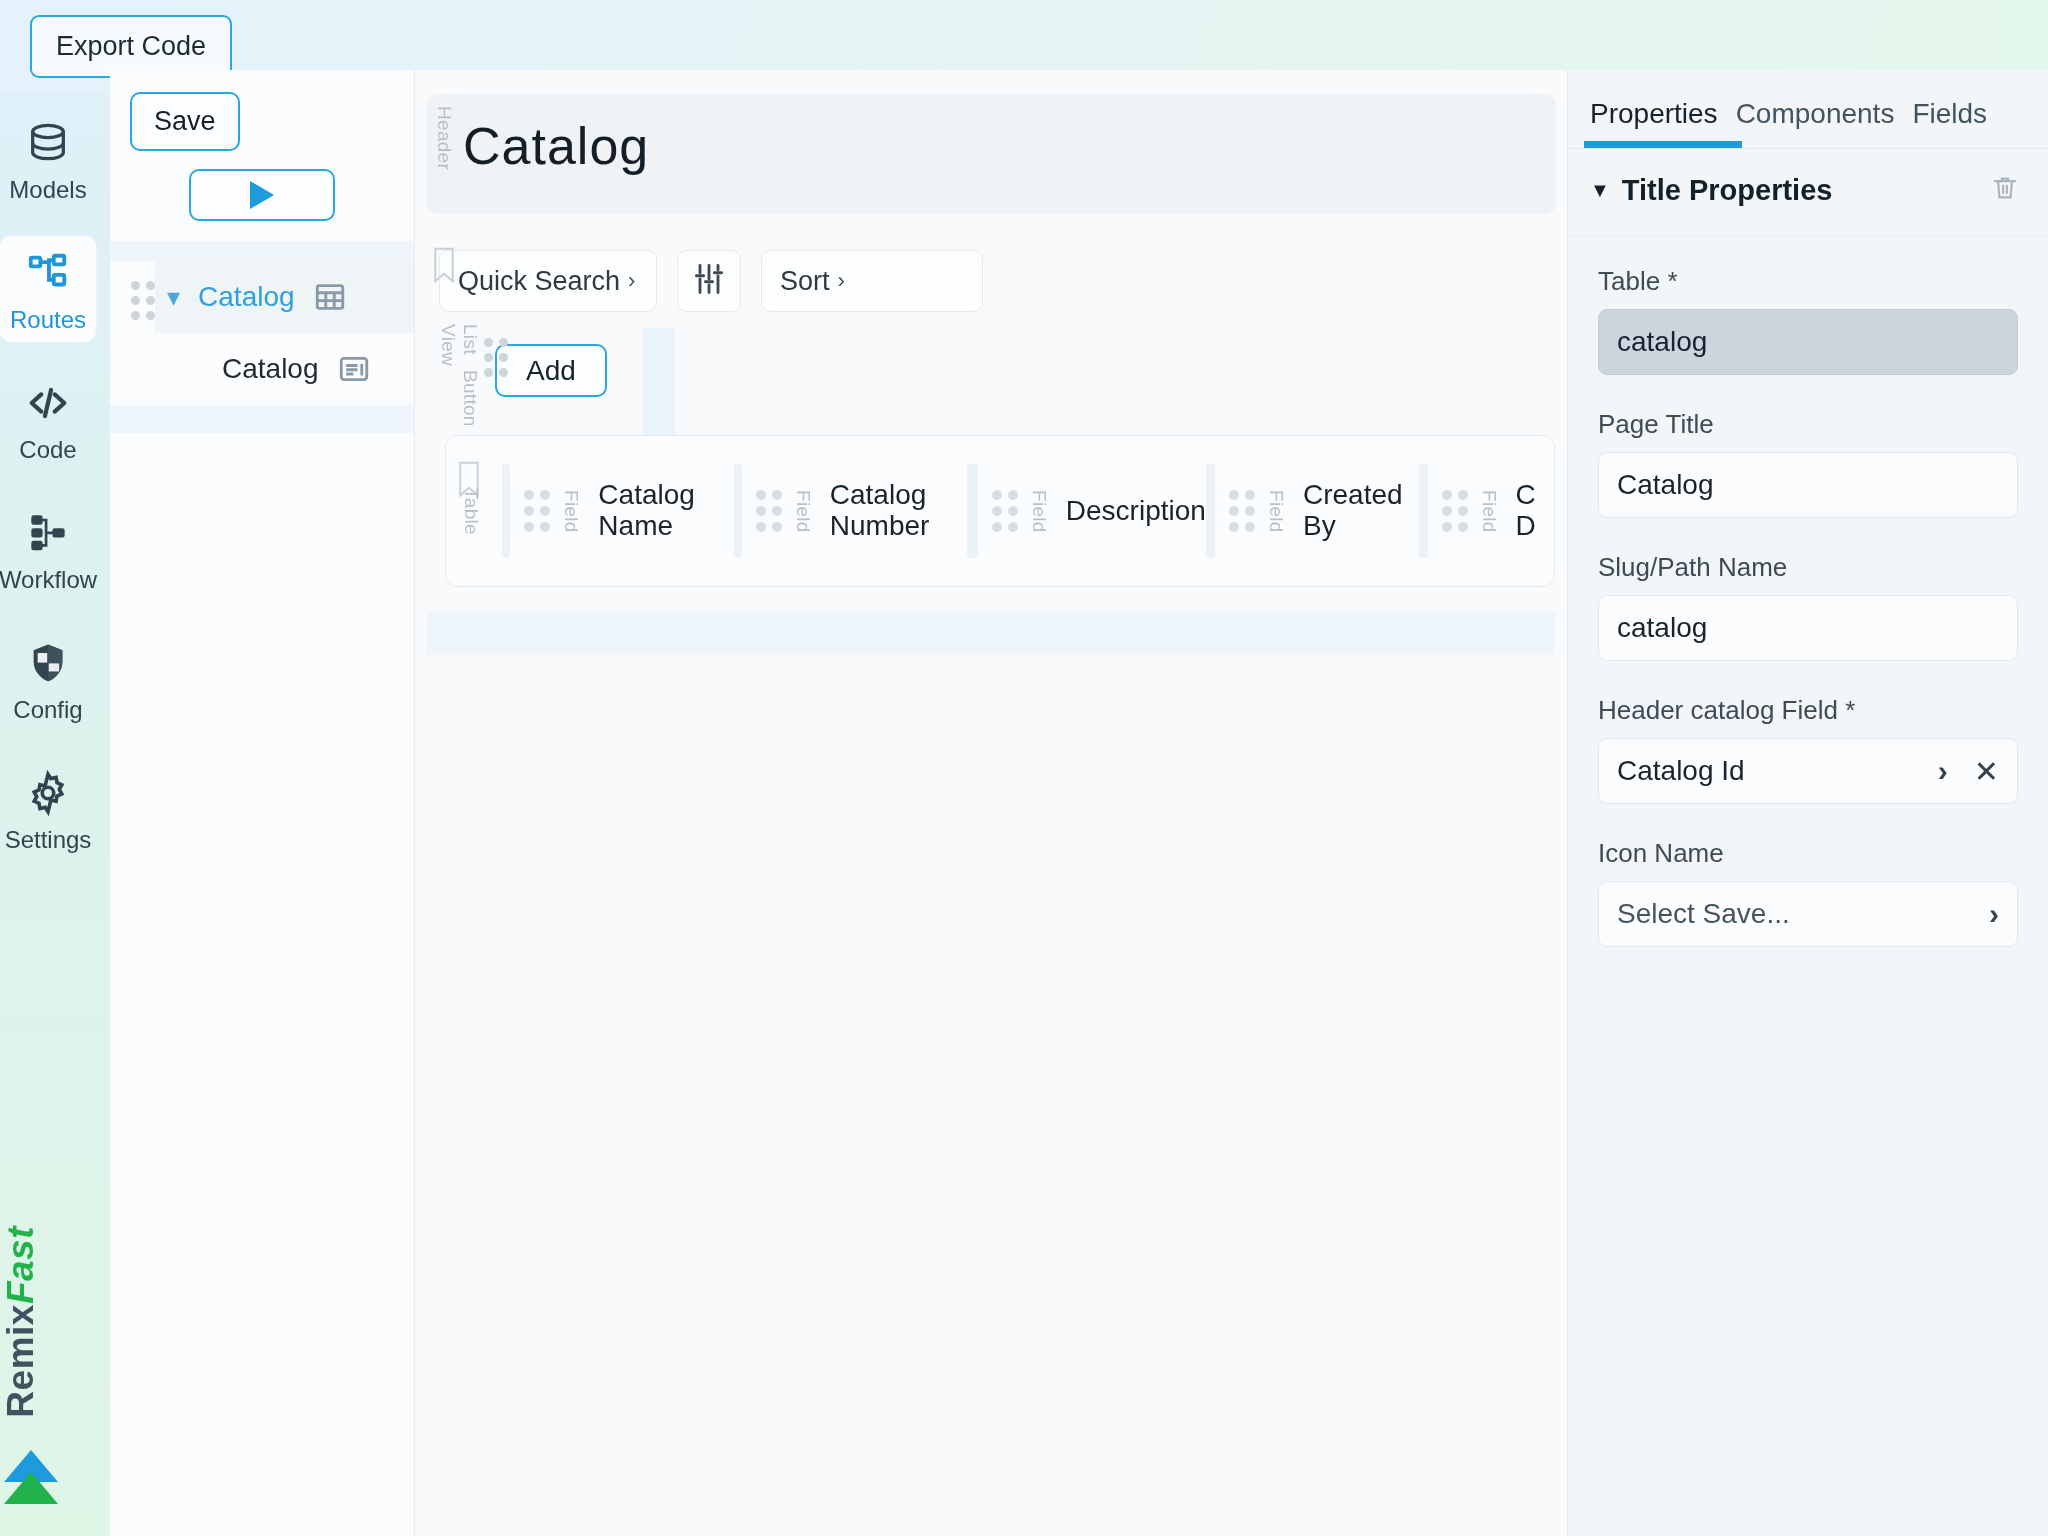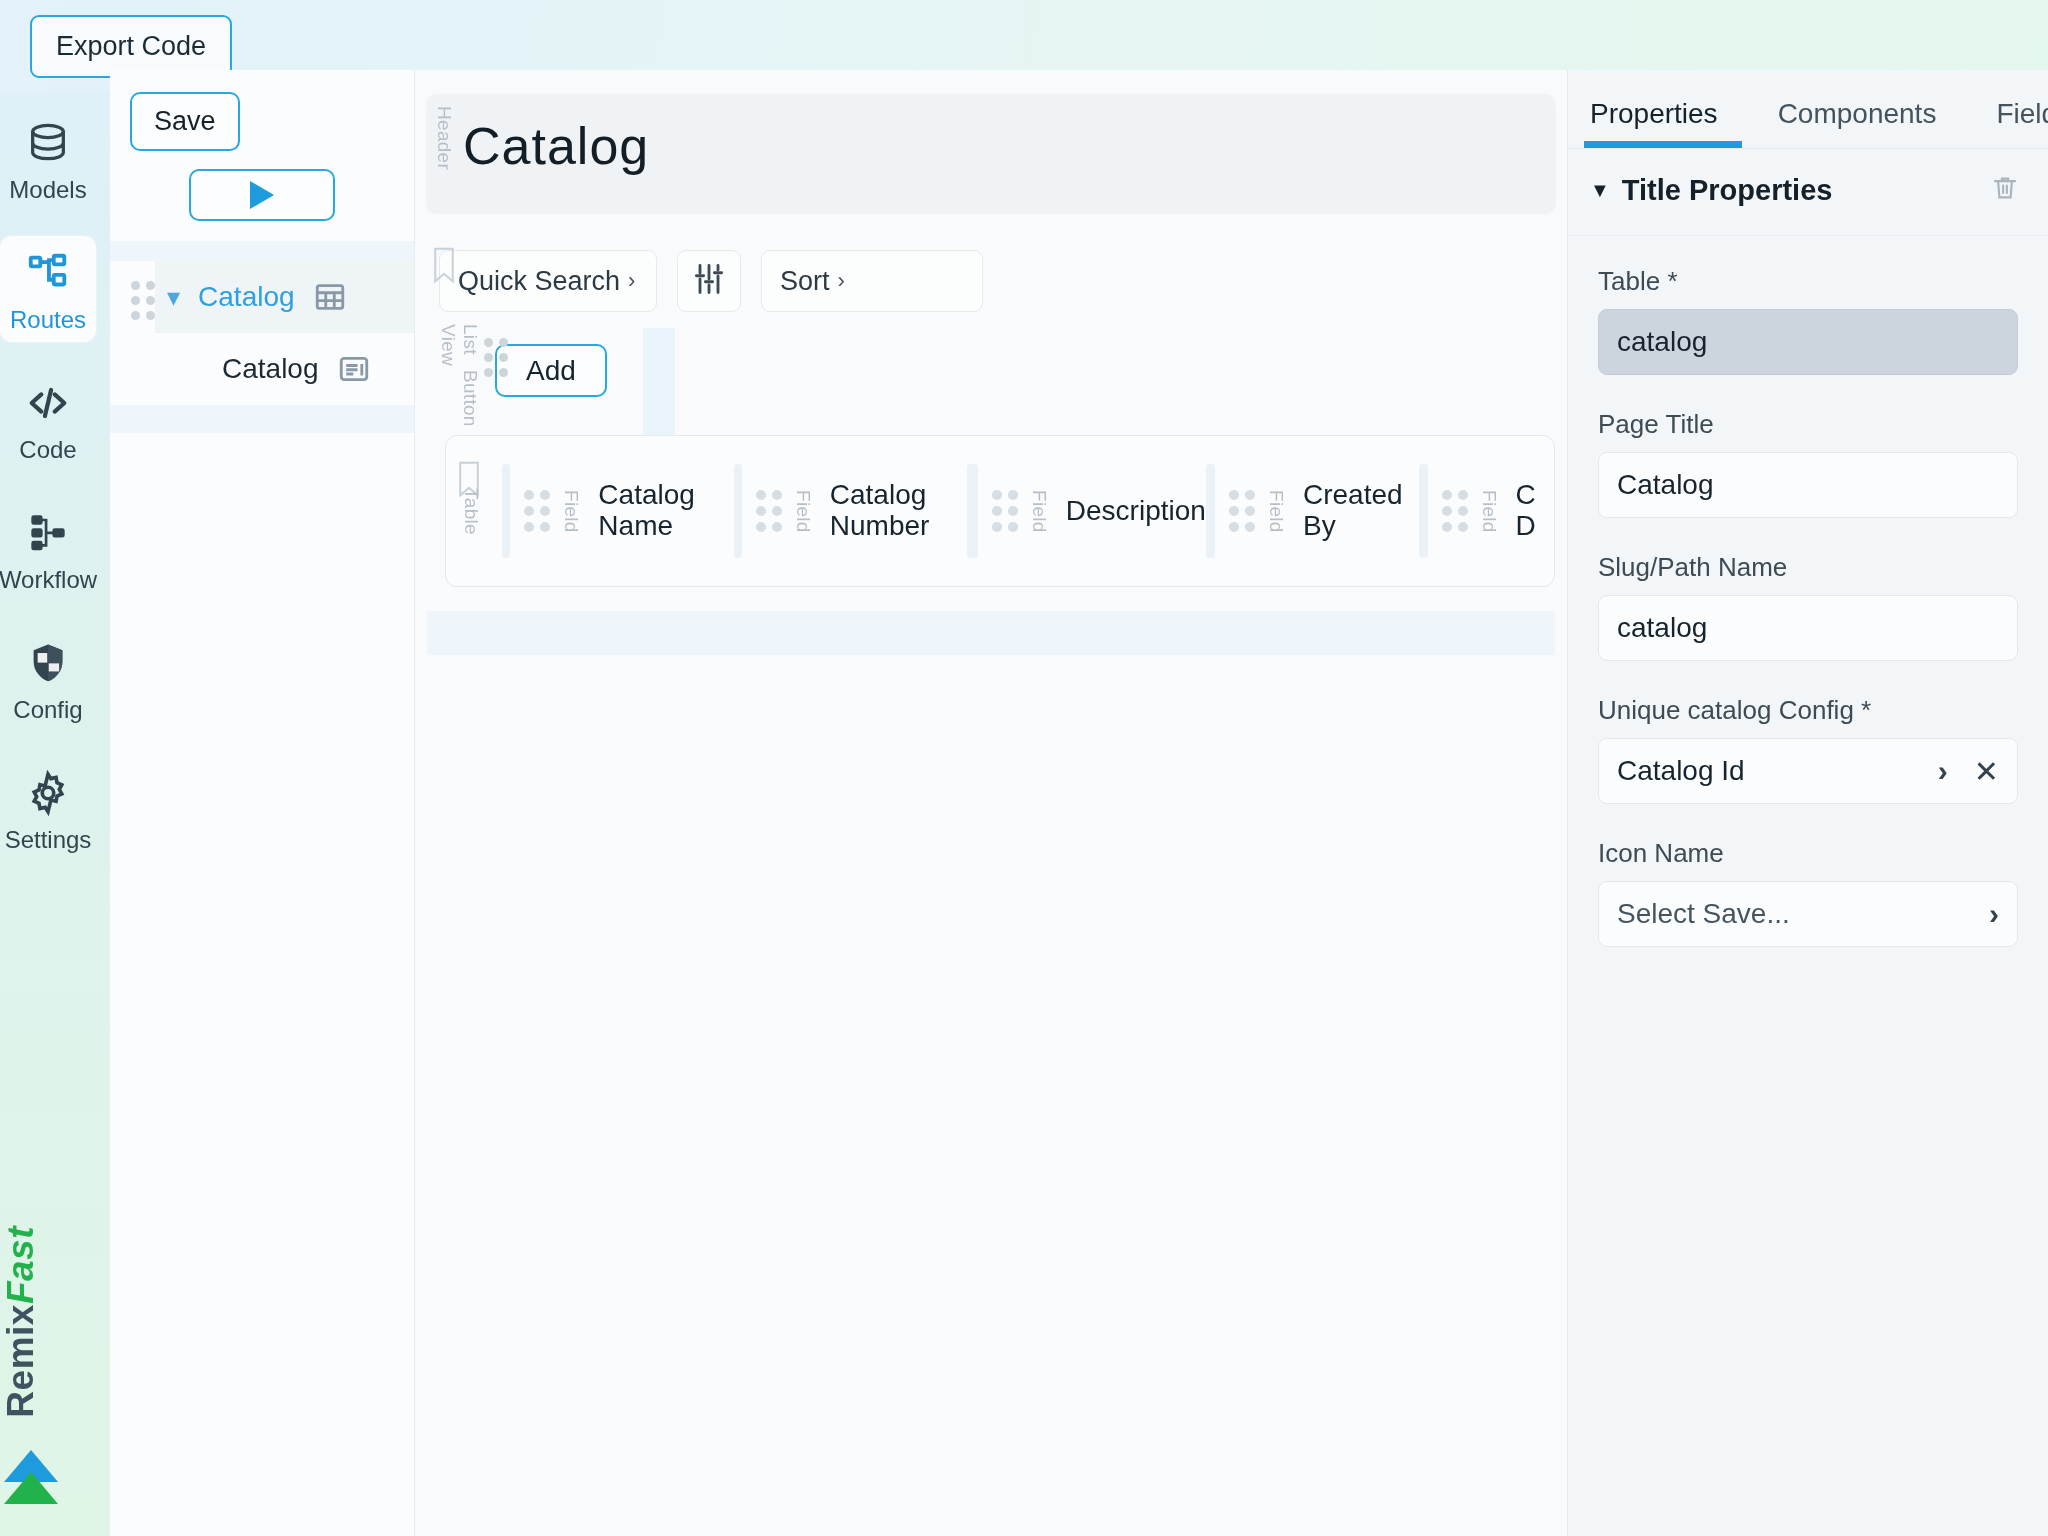--- a/index.html
+++ b/index.html
@@ -159,21 +159,21 @@
   .col-name { font-size: 28px; color: #18242d; line-height: 1.1; max-width: 140px; }
   .bottom-strip {
     margin: 24px 12px 0 12px; height: 44px; background: #eef6fb;
   }
 
   
   .props {
     position: absolute; left: 1567px; top: 70px; width: 481px; height: 1466px;
     background: #f3f6f9; border-left: 1px solid #e5eaee;
   }
-  .ptabs { display: flex; gap: 60px; padding: 28px 8px 0 22px; position: relative; }
+  .ptabs { display: flex; gap: 18px; padding: 28px 8px 0 22px; position: relative; }
   .ptab { font-size: 28px; color: #44535d; padding-bottom: 18px; cursor: pointer; }
   .ptab.active { color: #15222b; }
   .ptab-underline {
     position: absolute; left: 16px; bottom: 0; width: 158px; height: 7px; background: #1d9bdc;
   }
   .psect {
     display: flex; align-items: center; justify-content: space-between;
     padding: 22px 28px 26px 22px; border-top: 1px solid #e5eaee; border-bottom: 1px solid #e9edf1;
     background: #f3f6f9;
   }
@@ -505,21 +505,21 @@
     </div>
 
     <div class="pfield">
       <div class="plabel">Slug/Path Name</div>
       <div class="pinput">
         <span>catalog</span>
       </div>
     </div>
 
     <div class="pfield">
-      <div class="plabel">Unique catalog Config *</div>
+      <div class="plabel">Header catalog Field *</div>
       <div class="pinput row">
         <span>Catalog Id</span>
         <span class="pin-actions">
           <span class="pin-chev">›</span>
           <span class="pin-x">✕</span>
         </span>
       </div>
     </div>
 
     <div class="pfield">

